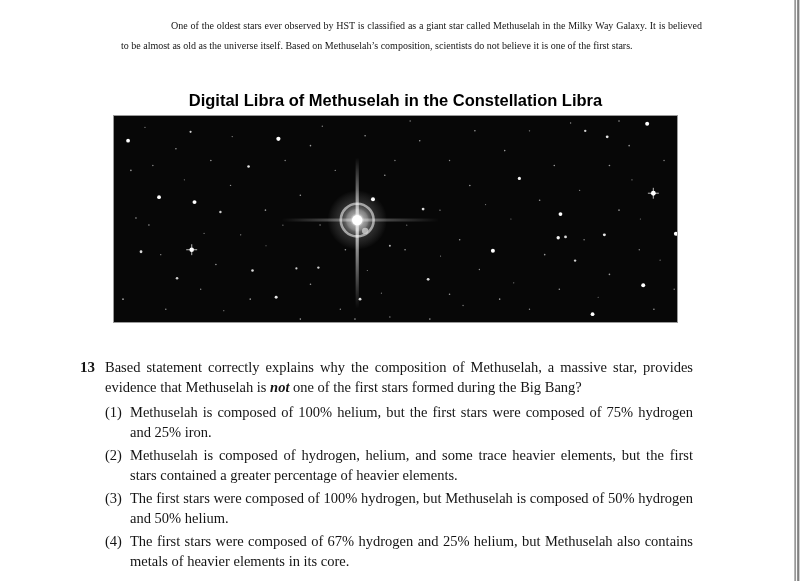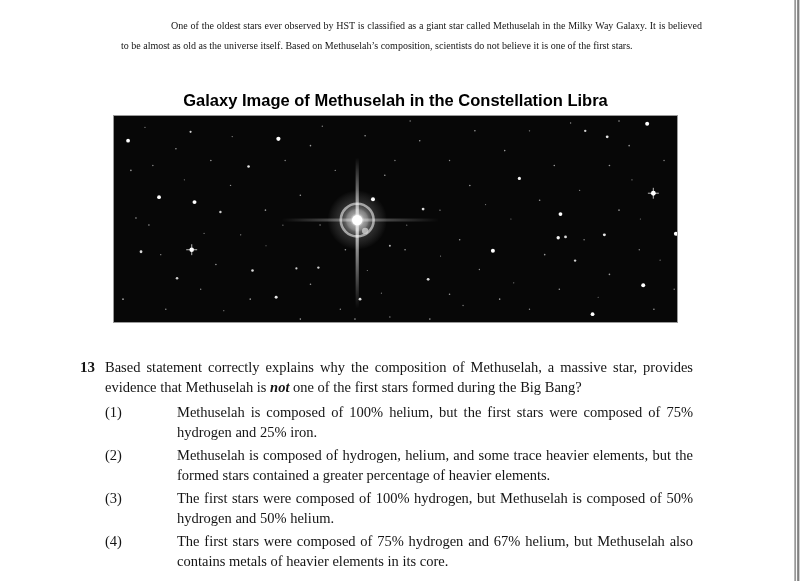--- a/index.html
+++ b/index.html
@@ -27,39 +27,39 @@
     position:absolute;left:80px;top:357px;width:613px;
     font-size:14.5px;line-height:20px;
   }
   .qrow{display:flex;justify-content:center;}
   .qnum{width:25px;flex:0 0 25px;font-weight:bold;font-size:15px;}
   .qtext{flex:1;text-align:justify;}
   .qtext .notb{font-weight:bold;font-style:italic;font-family:Liberation Serif, serif;}
   .choices{margin-left:25px;margin-top:5px;}
   .choice{display:flex;margin-top:3px;}
   .clabel{width:25px;flex:0 0 25px;}
-  .ctext{flex:1;text-align:justify;margin-left:47px;}
+  .ctext{flex:1;text-align:justify;}
   .page-edge{
     position:absolute;top:0;right:0;width:7px;height:581px;
     background:linear-gradient(to right,
       #ffffff 0px,#ffffff 1px,
       #c4c4c4 1px,#8a8a8a 3px,
       #f2f2f2 3px,#ffffff 4px,
       #9a9a9a 4px,#787878 6px,
       #d0d0d0 6px,#d0d0d0 7px);
   }
 </style>
 </head>
 <body>
 
 <div>
 
   <p class="intro">One of the oldest stars ever observed by HST is classified as a giant star called Methuselah in the Milky Way Galaxy. It is believed to be almost as old as the universe itself. Based on Methuselah’s composition, scientists do not believe it is one of the first stars.</p>
 
-  <div class="figure-title">Galaxy Image of Methuselah in the Constellation Libra</div>
+  <div class="figure-title">Digital Libra of Methuselah in the Constellation Libra</div>
 
   <div class="starfield">
     <svg id="star-svg" viewBox="0 0 565 208" preserveAspectRatio="none" xmlns="http://www.w3.org/2000/svg">
       <defs>
         <linearGradient id="gv" x1="0" y1="0" x2="0" y2="1">
           <stop offset="0" stop-color="#ffffff" stop-opacity="0"></stop>
           <stop offset="0.42" stop-color="#ffffff" stop-opacity="0.95"></stop>
           <stop offset="1" stop-color="#ffffff" stop-opacity="0"></stop>
         </linearGradient>
         <linearGradient id="gh" x1="0" y1="0" x2="1" y2="0">
@@ -211,27 +211,27 @@
       <span class="qnum">13</span>
       <div class="qtext"><span>Based statement correctly explains why the composition of Methuselah, a massive star, provides evidence that Methuselah is </span><span class="notb">not</span><span> one of the first stars formed during the Big Bang?</span></div>
     </div>
     <div class="choices">
       <div class="choice">
         <span class="clabel">(1)</span>
         <span class="ctext">Methuselah is composed of 100% helium, but the first stars were composed of 75% hydrogen and 25% iron.</span>
       </div>
       <div class="choice">
         <span class="clabel">(2)</span>
-        <span class="ctext">Methuselah is composed of hydrogen, helium, and some trace heavier elements, but the formed stars contained a greater percentage of heavier elements.</span>
+        <span class="ctext">Methuselah is composed of hydrogen, helium, and some trace heavier elements, but the first stars contained a greater percentage of heavier elements.</span>
       </div>
       <div class="choice">
         <span class="clabel">(3)</span>
         <span class="ctext">The first stars were composed of 100% hydrogen, but Methuselah is composed of 50% hydrogen and 50% helium.</span>
       </div>
       <div class="choice">
         <span class="clabel">(4)</span>
-        <span class="ctext">The first stars were composed of 75% hydrogen and 67% helium, but Methuselah also contains metals of heavier elements in its core.</span>
+        <span class="ctext">The first stars were composed of 67% hydrogen and 25% helium, but Methuselah also contains metals of heavier elements in its core.</span>
       </div>
     </div>
   </div>
 
   <div class="page-edge"></div>
 </div>
 
 </body></html>

